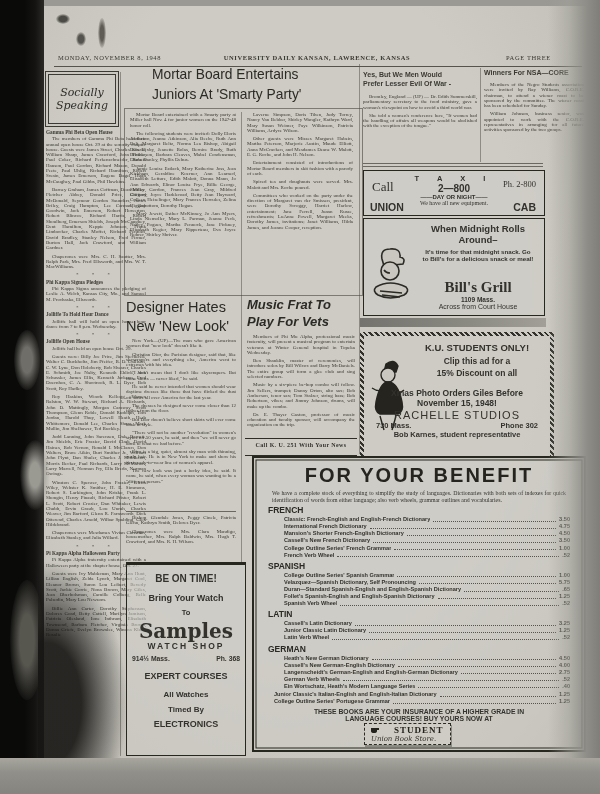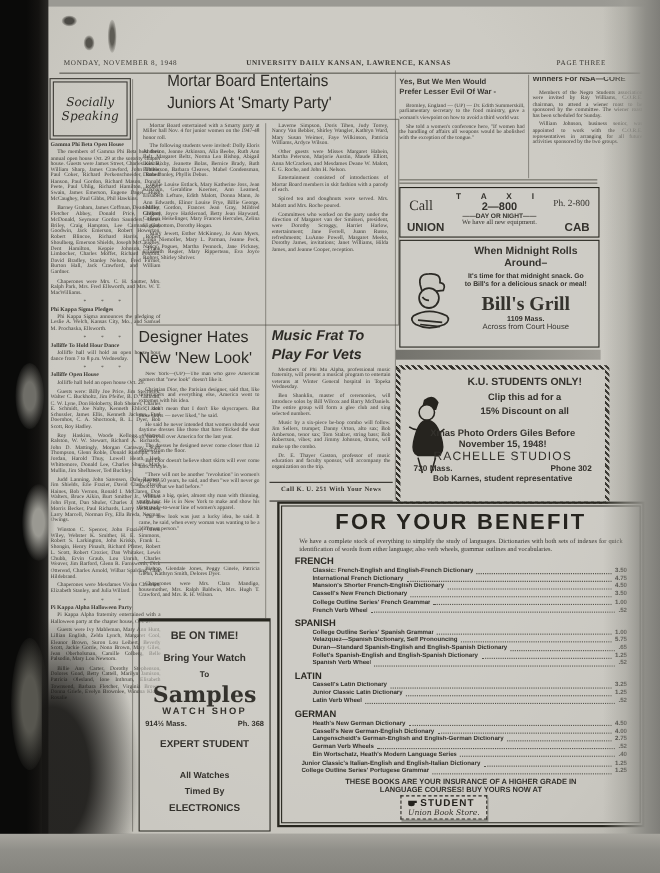--- a/index.html
+++ b/index.html
@@ -151,22 +151,22 @@
     <div class="adbox ctr sans" style="left:88px;top:556px;width:118px;height:190px;border-top-width:3px;">
       <div style="font-size:10px;font-weight:bold;margin-top:8px;">BE ON TIME!</div>
       <div style="font-size:9px;font-weight:bold;margin-top:9px;">Bring Your Watch</div>
       <div style="font-size:7.5px;font-weight:bold;margin-top:5px;">To</div>
       <div class="samples-script" style="font-size:20px;margin-top:2px;">Samples</div>
       <div style="font-size:8.5px;font-weight:bold;letter-spacing:2px;margin-top:-2px;">WATCH  SHOP</div>
       <div style="display:flex;justify-content:space-between;padding:0 5px;font-size:6.8px;font-weight:bold;margin-top:4px;">
         <span>914½ Mass.</span>
         <span>Ph. 368</span>
       </div>
-      <div style="font-size:9px;font-weight:bold;margin-top:9px;">EXPERT STUDENT</div>
-      <div style="font-size:8px;font-weight:bold;margin-top:19px;">All Watches</div>
+      <div style="font-size:9px;font-weight:bold;margin-top:9px;">EXPERT COURSES</div>
+      <div style="font-size:8px;font-weight:bold;margin-top:9px;">All Watches</div>
       <div style="font-size:8px;font-weight:bold;margin-top:6px;">Timed By</div>
       <div style="font-size:9px;font-weight:bold;margin-top:5px;">ELECTRONICS</div>
     </div>
 
     <div class="headline" style="left:209px;top:290px;font-size:13px;line-height:17px;font-style:italic;font-weight:bold;">
       <div>Music Frat To</div>
       <div>Play For Vets</div>
     </div>
     <div class="colbody" style="left:209px;top:328px;width:108px;height:100px;">
         <p class="np">Members of Phi Mu Alpha, professional music fraternity, will present a musical program to entertain veterans at Winter General hospital in Topeka Wednesday.</p>
@@ -216,21 +216,21 @@
             <path d="M16 25 q2 3 6 3"></path>
             <path d="M8 42 q14 -8 30 0 q4 4 -2 8 q-14 6 -26 0 q-6 -4 -2 -8 z" fill="#c9c7c0"></path>
             <path d="M12 46 l22 2 M14 50 l18 2"></path>
           </g>
         </svg>
       </div>
       <div class="abs ctr sans" style="left:52px;top:4px;width:124px;">
         <div style="font-size:9.5px;font-weight:bold;">When Midnight Rolls</div>
         <div style="font-size:9.5px;font-weight:bold;">Around–</div>
         <div style="font-size:6.2px;font-weight:bold;line-height:7.4px;margin-top:3px;padding:0 6px;">It's time for that midnight snack. Go to Bill's for a delicious snack or meal!</div>
-        <div style="font-size:18px;font-weight:bold;font-family:'Liberation Serif',serif;margin-top:3px;">Bill's Grill</div>
+        <div style="font-size:15px;font-weight:bold;font-family:'Liberation Serif',serif;margin-top:16px;">Bill's Grill</div>
         <div style="font-size:6.5px;font-weight:bold;">1109 Mass.</div>
         <div style="font-size:7px;">Across from Court House</div>
       </div>
     </div>
     <div class="gray-bar" style="left:322px;top:312px;width:186px;height:9px;"></div>
 
     <div class="rachelle" style="left:322px;top:326px;width:186px;height:120px;">
       <div class="abs" style="left:2px;top:22px;">
         <svg width="44" height="78" viewBox="0 0 44 78">
           <g stroke="#26241f" stroke-width="1.4" fill="#26241f">
@@ -379,21 +379,21 @@
           </div>
           <div class="price-row">
             <span class="pl">College Outline Series' Portugese Grammar</span>
             <span class="pd"></span>
             <span class="pp">1.25</span>
           </div>
         </div>
       <div class="ctr sans" style="font-size:6.8px;font-weight:bold;margin-top:3px;">THESE BOOKS ARE YOUR INSURANCE OF A HIGHER GRADE IN</div>
       <div class="ctr sans" style="font-size:6.8px;font-weight:bold;">LANGUAGE COURSES!    BUY YOURS NOW AT</div>
       <div class="stamp" style="left:110px;bottom:5px;">
-        <div class="l1" style="display:flex;align-items:center;gap:3px;">
+        <div class="l1" style="display:flex;align-items:center;gap:15px;font-family:Liberation Serif, serif;">
           <svg width="8" height="7" viewBox="0 0 8 7">
               <path d="M0 1 h6 v3 q0 2 -3 2 q-3 0 -3 -2 z M6 1 h2 v2 h-2" fill="#24221d"></path>
             </svg>
           <span>STUDENT</span>
         </div>
         <div class="l2">Union Book Store.</div>
       </div>
     </div>
 
   </div>

